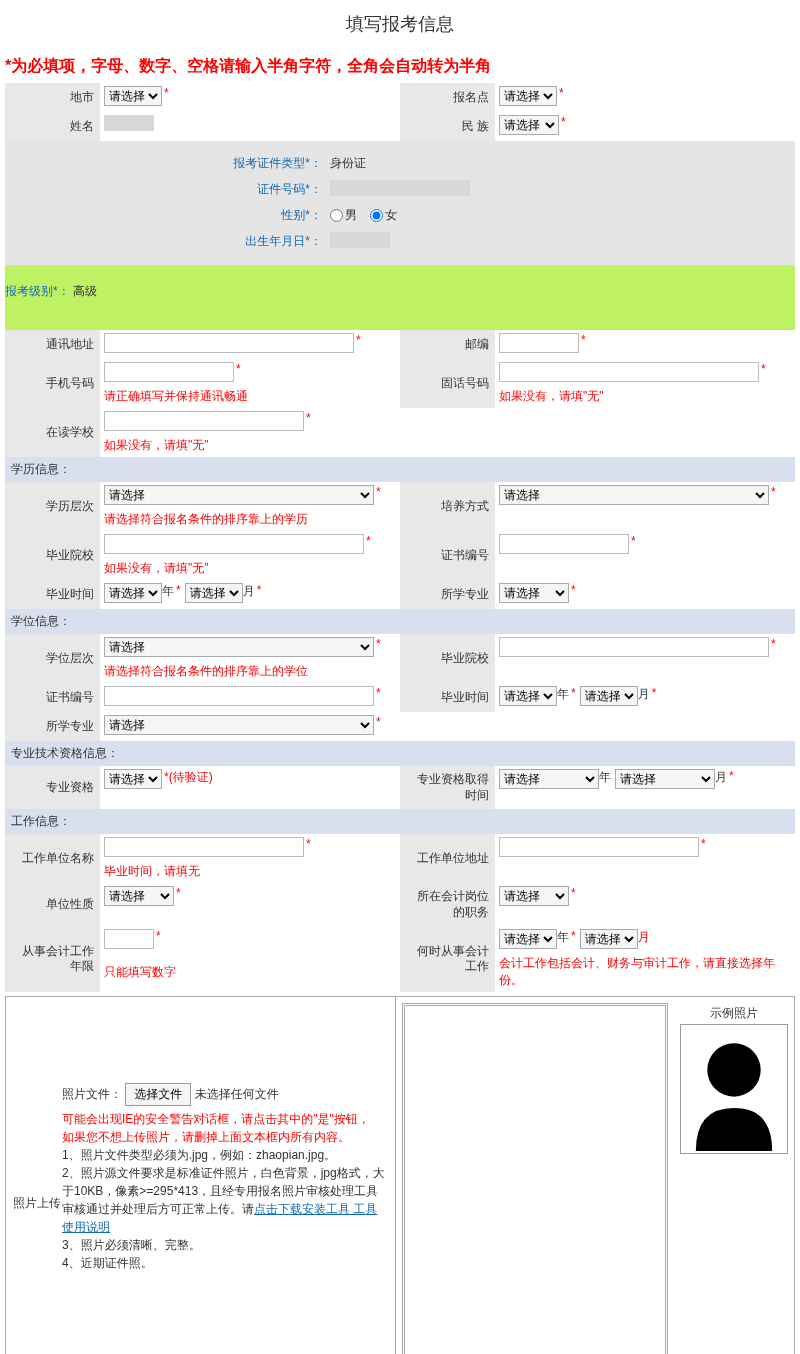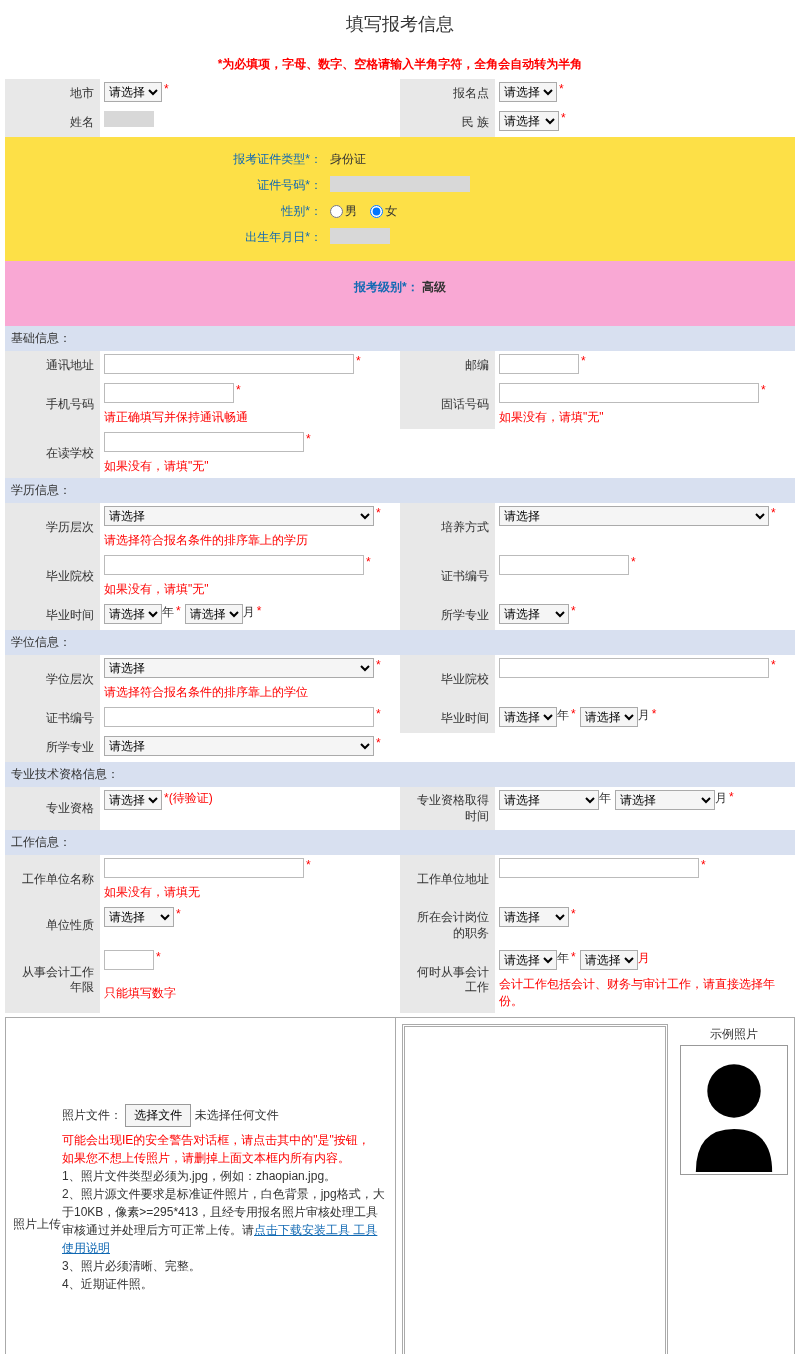--- a/index.html
+++ b/index.html
@@ -1,35 +1,35 @@
 <!DOCTYPE html>
 <html><head>
 <meta charset="utf-8">
 <style>
 * { box-sizing: border-box; margin: 0; padding: 0; }
 body { font-family: "Microsoft YaHei", Arial, sans-serif; font-size: 12px; background: #fff; color: #333; }
 .container { width: 790px; margin: 0 auto; }
 .page-title { text-align: center; font-size: 18px; font-weight: normal; padding: 12px 0 20px; color: #333; }
-.warning { text-align: center; color: #ff0000; font-weight: bold; font-size: 12px; padding-bottom: 6px; }
+.warning { color: #ff0000; font-weight: bold; font-size: 16px; padding-bottom: 6px; }
 .row { display: flex; width: 100%; }
 .label { background: #e8e8e8; width: 95px; padding: 6px 6px; text-align: right; color: #333; display: flex; align-items: center; justify-content: flex-end; min-height: 28px; }
 .label.tall { align-items: center; }
 .value { flex: 1; padding: 3px 4px; display: flex; align-items: flex-start; flex-wrap: wrap; min-height: 28px; }
 .value input[type="text"] { border: 1px solid #bbb; height: 20px; padding: 0 2px; font-size: 12px; }
 .value select { border: 1px solid #aaa; height: 20px; font-size: 12px; background: #f5f5f5; }
 .star { color: #ff0000; margin-left: 2px; }
 .hint { color: #ff0000; font-size: 12px; width: 100%; margin-top: 6px; }
 .section-header { background: #d8e0f0; padding: 4px 6px; font-size: 12px; color: #333; }
-.center-block { background: #fde047; padding: 10px 4px; }
+.center-block { background: #e5e5e5; padding: 10px 4px; }
 .center-row { display: flex; justify-content: center; align-items: center; padding: 4px 0; }
 .center-label { color: #1169b3; width: 320px; text-align: right; padding-right: 8px; }
 .center-value { width: 460px; text-align: left; color: #333; }
 .masked { background: #d8d8d8; display: inline-block; height: 16px; }
 .radio-group label { margin-right: 10px; }
-.level-block { background: #f9a8d4; text-align: center; padding: 18px 0 30px; font-weight: bold; }
+.level-block { background: #bef264; padding: 18px 0 30px; }
 .level-label { color: #1169b3; }
 .half { width: 50%; display: flex; }
 .half .label { flex-shrink: 0; }
 .half .value { flex: 1; }
 .photo-section { display: flex; border: 1px solid #aaa; margin-top: 4px; }
 .photo-left { width: 390px; border-right: 1px solid #aaa; padding: 6px; display: flex; }
 .photo-left-label { width: 50px; display: flex; align-items: center; justify-content: center; font-size: 12px; }
 .photo-left-content { flex: 1; font-size: 12px; line-height: 1.5; padding-top: 80px; }
 .photo-mid { flex: 1; padding: 6px; }
 .photo-mid-box { border: 3px double #aaa; width: 100%; height: 400px; }
@@ -101,21 +101,20 @@
       <div class="center-label"><span>出生年月日*</span>：</div>
       <div class="center-value"><span class="masked" style="width:60px"></span></div>
     </div>
   </div>
 
   <div class="level-block">
     <span class="level-label"><span>报考级别*</span>：</span>
     <span>高级</span>
   </div>
 
-  <div class="section-header">基础信息：</div>
   <div class="row">
     <div class="half">
       <div class="label">通讯地址</div>
       <div class="value">
           <input type="text" style="width: 250px;">
           <span class="star">*</span>
         </div>
     </div>
     <div class="half">
       <div class="label">邮编</div>
@@ -281,21 +280,21 @@
     </div>
   </div>
 
   <div class="section-header">工作信息：</div>
   <div class="row">
     <div class="half">
       <div class="label">工作单位名称</div>
       <div class="value">
           <input type="text" style="width: 200px;">
           <span class="star">*</span>
-          <div class="hint">如果没有，请填无</div>
+          <div class="hint">毕业时间，请填无</div>
         </div>
     </div>
     <div class="half">
       <div class="label">工作单位地址</div>
       <div class="value">
           <input type="text" style="width: 200px;">
           <span class="star">*</span>
         </div>
     </div>
   </div>

